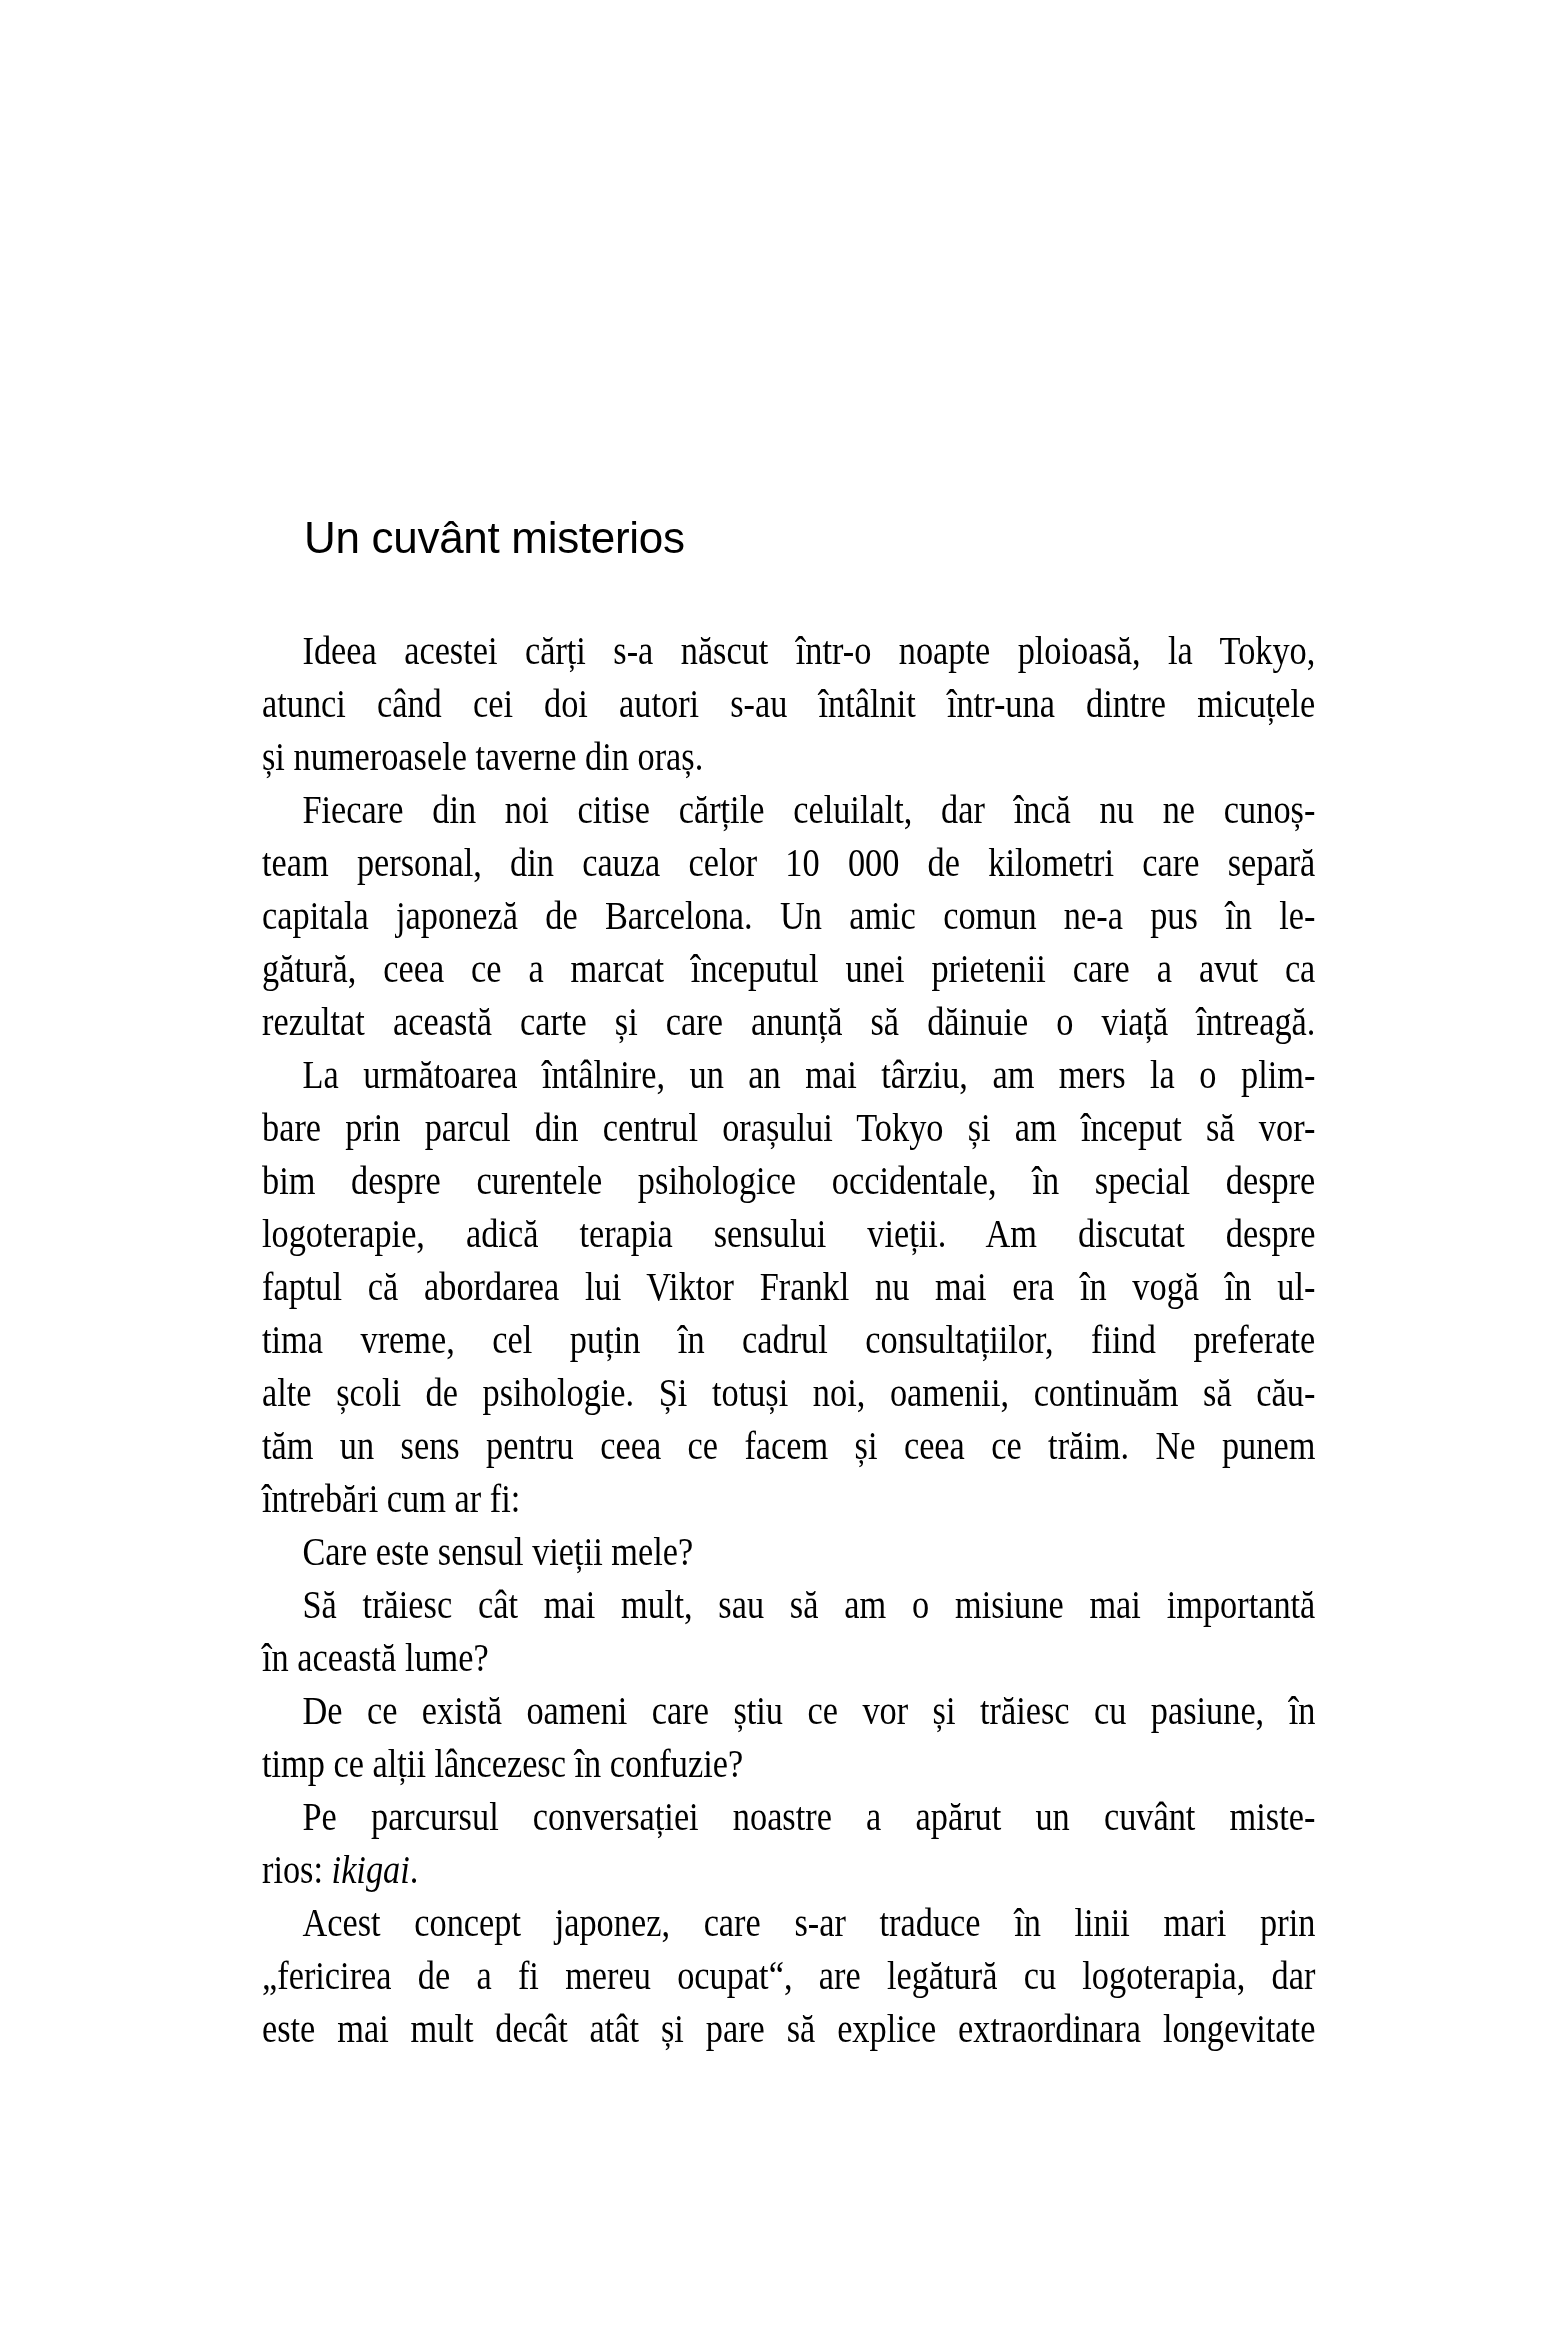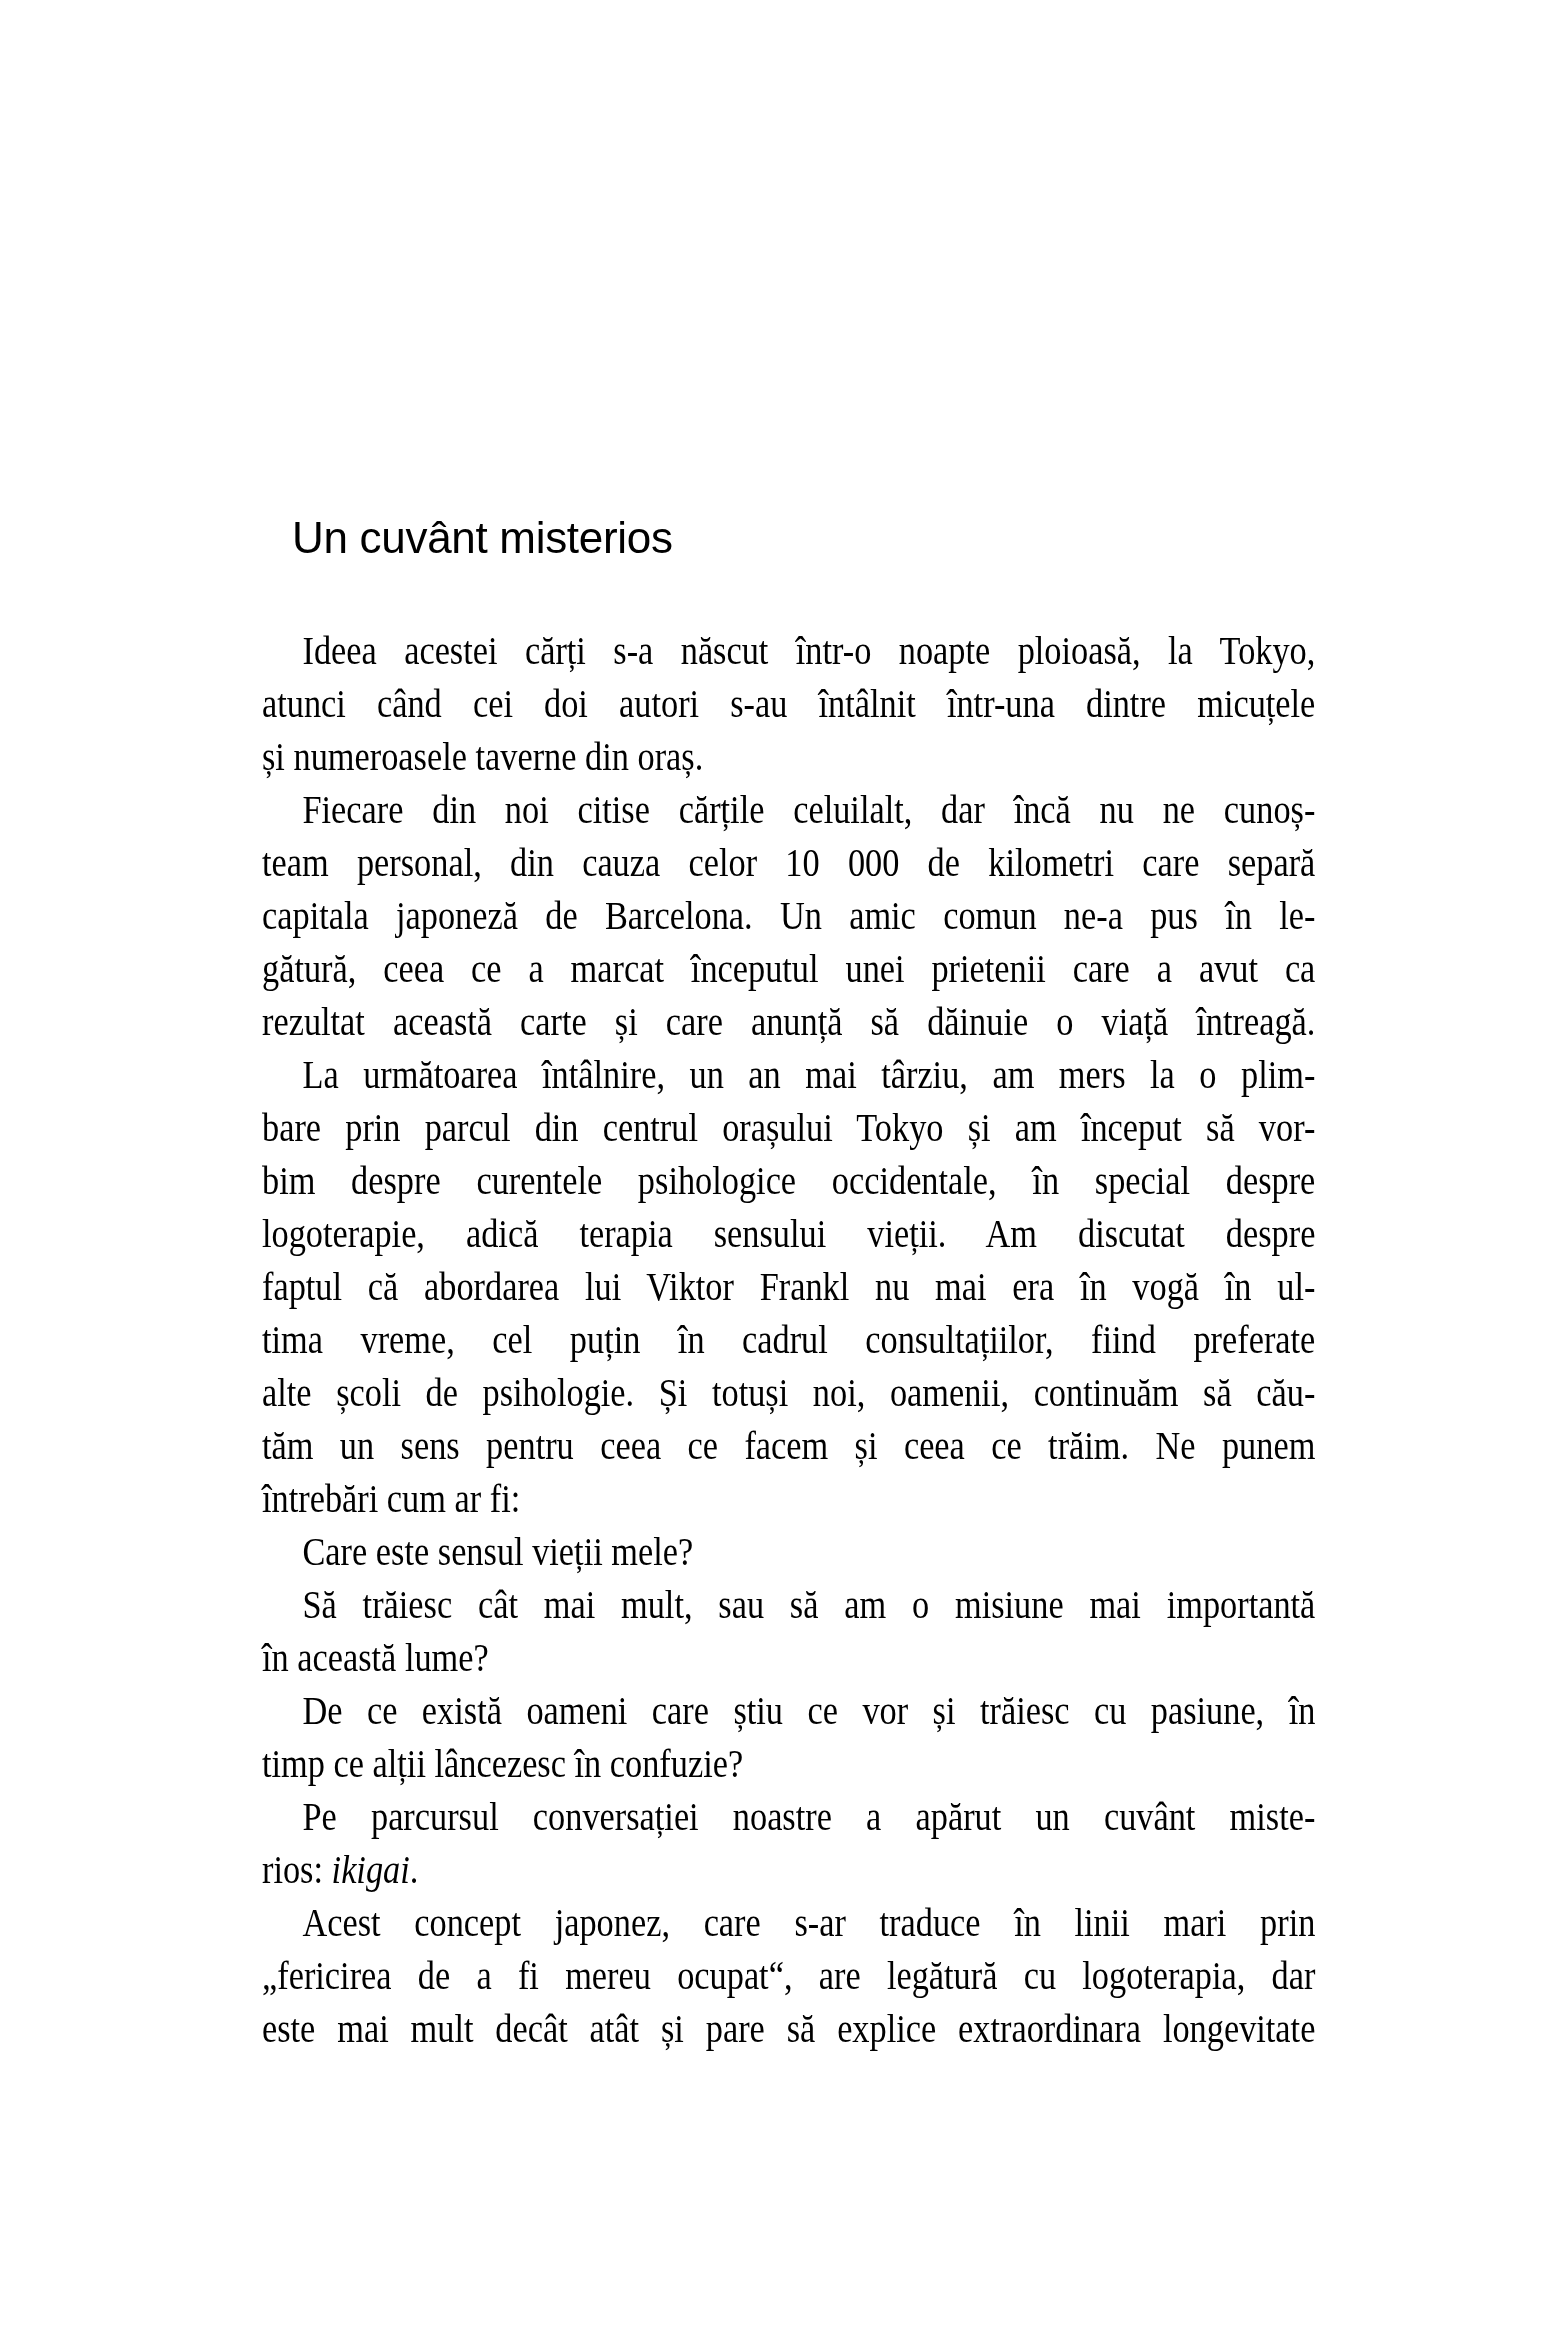--- a/index.html
+++ b/index.html
@@ -12,21 +12,21 @@
     color: #000000;
     overflow: hidden;
   }
   .page {
     position: absolute;
     inset: 0;
     background: #ffffff;
   }
   .chapter-title {
     position: absolute;
-    left: 292px;
+    left: 304px;
     top: 515px;
     font-family: "Liberation Sans", sans-serif;
     font-size: 44px;
     line-height: 45px;
     letter-spacing: -0.3px;
     color: #000000;
     white-space: nowrap;
   }
   .text-column {
     position: absolute;

